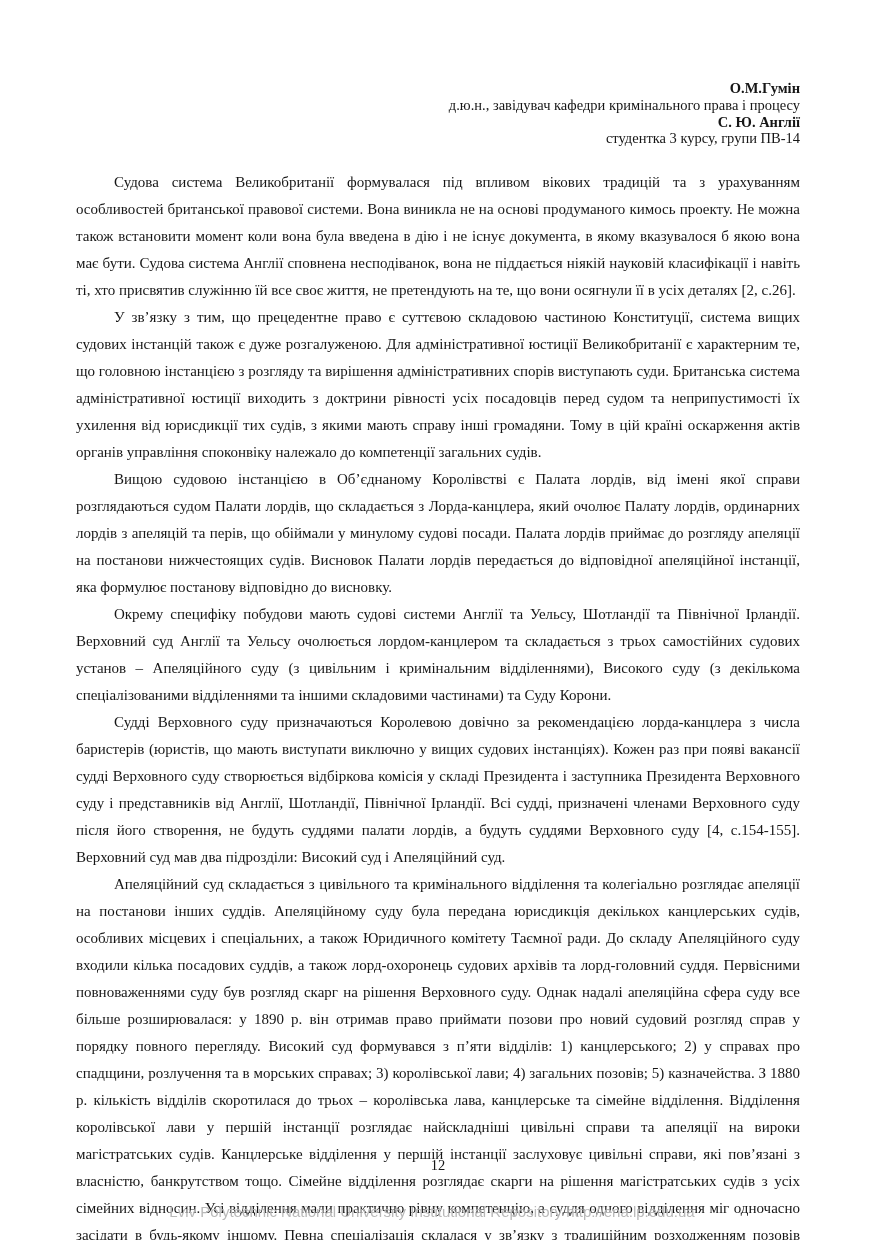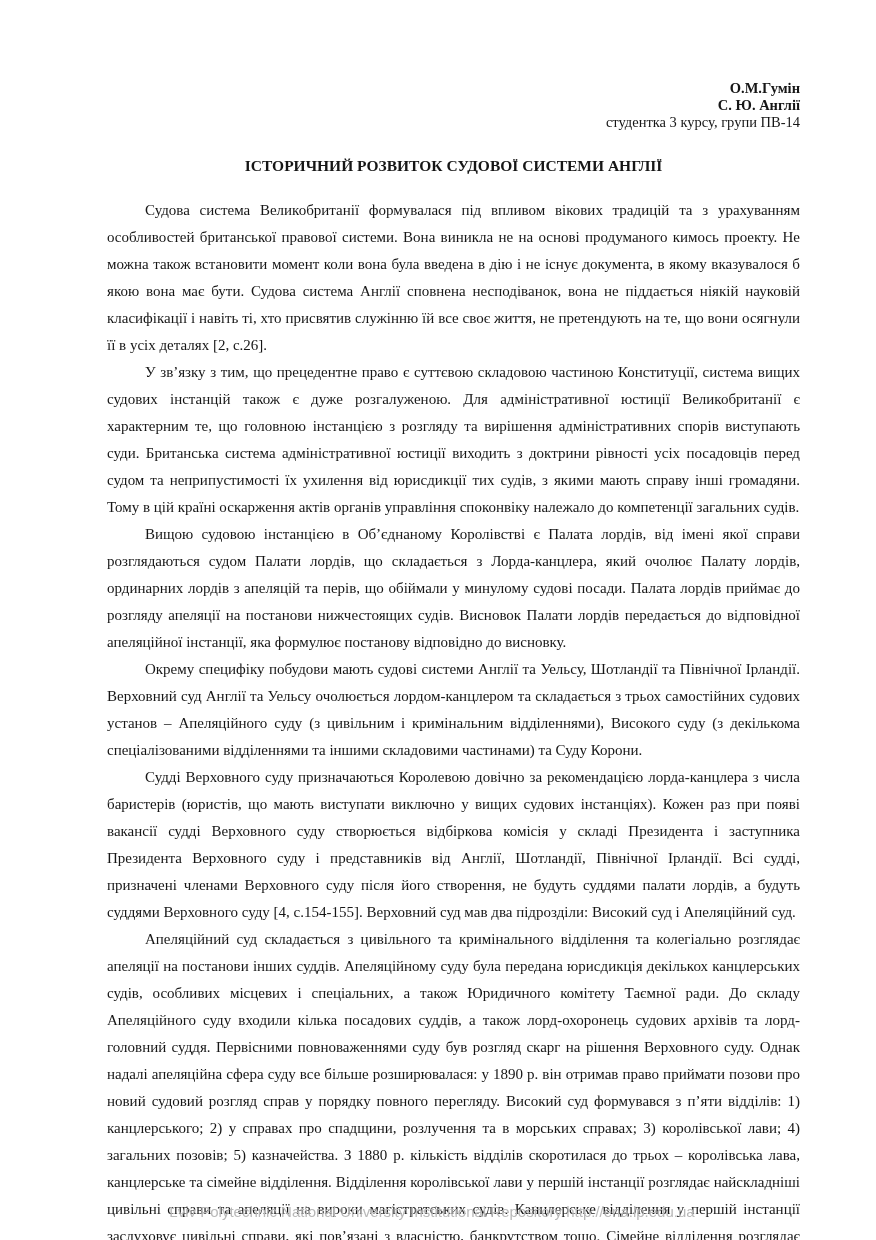--- a/index.html
+++ b/index.html
@@ -5,21 +5,21 @@
   * { margin: 0; padding: 0; box-sizing: border-box; }
   html, body { background: #ffffff; }
   .page {
     position: relative;
     width: 876px;
     height: 1240px;
     margin: 0 auto;
     background: #ffffff;
     font-family: "Liberation Serif", "DejaVu Serif", serif;
     color: #161616;
-    padding: 80px 76px 0 107px;
+    padding: 80px 76px 0 76px;
     overflow: hidden;
   }
   .byline {
     text-align: right;
     font-size: 14.5px;
     line-height: 16.8px;
   }
   .author-name { font-weight: bold; }
   .doc-title {
     text-align: center;
@@ -55,31 +55,32 @@
     font-family: "Liberation Sans", "DejaVu Sans", sans-serif;
   }
 </style>
 </head>
 <body>
 
 <div class="page">
 
   <div class="byline">
     <div class="author-name">О.М.Гумін</div>
+    <div class="author-role">д.ю.н., завідувач кафедри кримінального права і процесу</div>
     <div class="author-name">С. Ю. Англії</div>
     <div class="author-role">студентка 3 курсу, групи ПВ-14</div>
   </div>
 
-  <h1 class="doc-title">ІСТОРИЧНИЙ РОЗВИТОК СУДОВОЇ СИСТЕМИ АНГЛІЇ</h1>
 
   <div class="body-text">
     <p>Судова система Великобританії формувалася під впливом вікових традицій та з урахуванням особливостей британської правової системи. Вона виникла не на основі продуманого кимось проекту. Не можна також встановити момент коли вона була введена в дію і не існує документа, в якому вказувалося б якою вона має бути. Судова система Англії сповнена несподіванок, вона не піддається ніякій науковій класифікації і навіть ті, хто присвятив служінню їй все своє життя, не претендують на те, що вони осягнули її в усіх деталях [2, с.26].</p>
     <p>У зв’язку з тим, що прецедентне право є суттєвою складовою частиною Конституції, система вищих судових інстанцій також є дуже розгалуженою. Для адміністративної юстиції Великобританії є характерним те, що головною інстанцією з розгляду та вирішення адміністративних спорів виступають суди. Британська система адміністративної юстиції виходить з доктрини рівності усіх посадовців перед судом та неприпустимості їх ухилення від юрисдикції тих судів, з якими мають справу інші громадяни. Тому в цій країні оскарження актів органів управління споконвіку належало до компетенції загальних судів.</p>
     <p>Вищою судовою інстанцією в Об’єднаному Королівстві є Палата лордів, від імені якої справи розглядаються судом Палати лордів, що складається з Лорда-канцлера, який очолює Палату лордів, ординарних лордів з апеляцій та перів, що обіймали у минулому судові посади. Палата лордів приймає до розгляду апеляції на постанови нижчестоящих судів. Висновок Палати лордів передається до відповідної апеляційної інстанції, яка формулює постанову відповідно до висновку.</p>
     <p>Окрему специфіку побудови мають судові системи Англії та Уельсу, Шотландії та Північної Ірландії. Верховний суд Англії та Уельсу очолюється лордом-канцлером та складається з трьох самостійних судових установ – Апеляційного суду (з цивільним і кримінальним відділеннями), Високого суду (з декількома спеціалізованими відділеннями та іншими складовими частинами) та Суду Корони.</p>
     <p>Судді Верховного суду призначаються Королевою довічно за рекомендацією лорда-канцлера з числа баристерів (юристів, що мають виступати виключно у вищих судових інстанціях). Кожен раз при появі вакансії судді Верховного суду створюється відбіркова комісія у складі Президента і заступника Президента Верховного суду і представників від Англії, Шотландії, Північної Ірландії. Всі судді, призначені членами Верховного суду після його створення, не будуть суддями палати лордів, а будуть суддями Верховного суду [4, с.154-155]. Верховний суд мав два підрозділи: Високий суд і Апеляційний суд.</p>
     <p>Апеляційний суд складається з цивільного та кримінального відділення та колегіально розглядає апеляції на постанови інших суддів. Апеляційному суду була передана юрисдикція декількох канцлерських судів, особливих місцевих і спеціальних, а також Юридичного комітету Таємної ради. До складу Апеляційного суду входили кілька посадових суддів, а також лорд-охоронець судових архівів та лорд-головний суддя. Первісними повноваженнями суду був розгляд скарг на рішення Верховного суду. Однак надалі апеляційна сфера суду все більше розширювалася: у 1890 р. він отримав право приймати позови про новий судовий розгляд справ у порядку повного перегляду. Високий суд формувався з п’яти відділів: 1) канцлерського; 2) у справах про спадщини, розлучення та в морських справах; 3) королівської лави; 4) загальних позовів; 5) казначейства. З 1880 р. кількість відділів скоротилася до трьох – королівська лава, канцлерське та сімейне відділення. Відділення королівської лави у першій інстанції розглядає найскладніші цивільні справи та апеляції на вироки магістратських судів. Канцлерське відділення у першій інстанції заслуховує цивільні справи, які пов’язані з власністю, банкрутством тощо. Сімейне відділення розглядає скарги на рішення магістратських судів з усіх сімейних відносин. Усі відділення мали практично рівну компетенцію, а суддя одного відділення міг одночасно засідати в будь-якому іншому. Певна спеціалізація склалася у зв’язку з традиційним розходженням позовів загального права і права справедливості. Високому суду було доручено й розгляд апеляцій на рішення місцевих судів графств. Високий суд увібрав у себе компетенцію колишніх судів, а також суду канцлера, судів пробату й у справах про розлучення, адміралтейства та історичних судів ассизів,</p>
   </div>
 
+  <div class="page-number">12</div>
 
   <div class="repository">Lviv Polytechnic National University Institutional Repository http://ena.lp.edu.ua</div>
 
 </div>
 
 </body></html>

